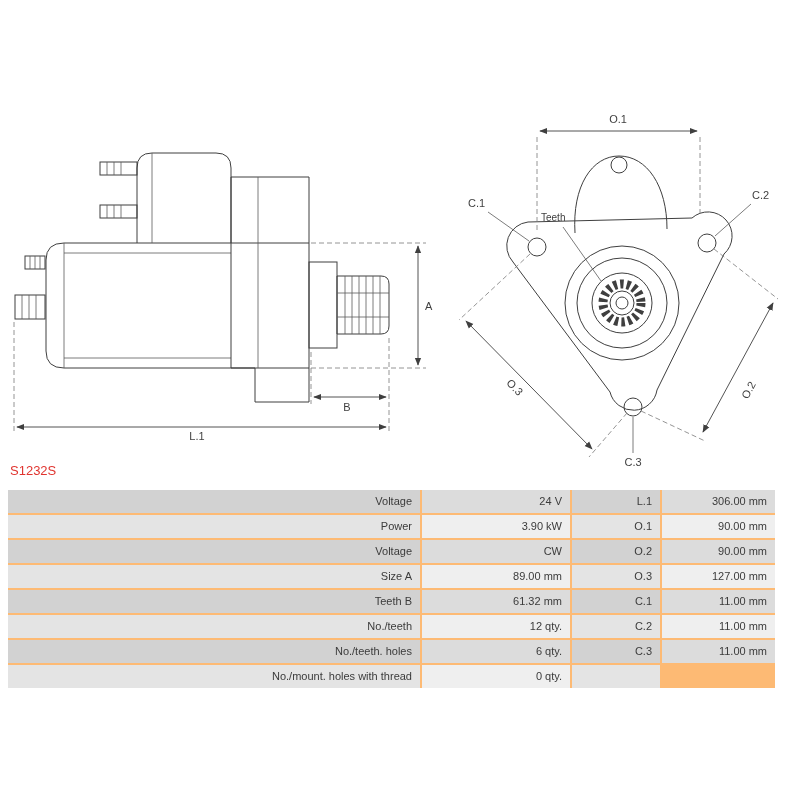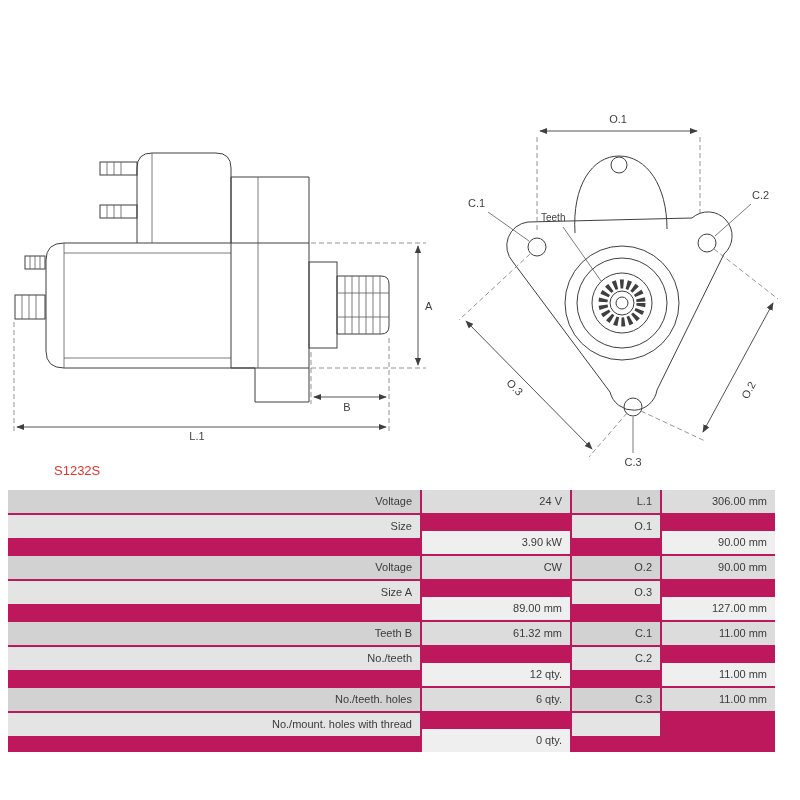--- a/index.html
+++ b/index.html
@@ -9,32 +9,32 @@
 
   .drawings { position:absolute; top:0; left:0; }
   .draw   { stroke:#3f3f3f; stroke-width:1; fill:none; }
   .thin   { stroke:#5a5a5a; stroke-width:0.8; fill:none; }
   .dash   { stroke:#7a7a7a; stroke-width:0.8; fill:none; stroke-dasharray:5 3; }
   .dimln  { stroke:#3f3f3f; stroke-width:0.9; fill:none; }
   .teeth-ring { stroke:#3f3f3f; stroke-width:9; fill:none; stroke-dasharray:3.5 3.2; }
   svg text { font-family:"Liberation Sans","DejaVu Sans",sans-serif; font-size:11px; fill:#3f3f3f; }
   svg text.small { font-size:10px; }
 
-  .part-number { position:absolute; top:463px; left:10px; font-size:13px; color:#e0342f;margin-left:44px; }
+  .part-number { position:absolute; top:463px; left:10px; font-size:13px; color:#e0342f; }
 
   .spec-table { position:absolute; top:490px; left:8px; width:767px;
                 display:grid; grid-template-columns:412px 148px 88px 1fr;
-                gap:2px; background:#be185d; }
+                gap:2px; background:#fdba74; }
   .spec-row { display:contents; }
   .cell { height:23px; line-height:23px; font-size:11px; color:#3b3b3b;
           text-align:right; padding-right:8px; white-space:nowrap; overflow:hidden; }
   .row-odd  .c-label, .row-odd  .c-dim      { background:#d2d2d2; }
   .row-odd  .c-value, .row-odd  .c-dimvalue { background:#dcdcdc;padding-left:44px; }
   .row-even .c-label, .row-even .c-dim      { background:#e4e4e4; }
-  .row-even .c-value, .row-even .c-dimvalue { background:#efefef;margin-top:16px; }
+  .row-even .c-value, .row-even .c-dimvalue { background:#efefef; }
   .cell.blank { background:transparent; }
 </style>
 </head>
 <body>
 
 <div class="page">
 
   <svg class="drawings" width="800" height="480" viewBox="0 0 800 480">
     <defs>
       <marker id="arr" viewBox="0 0 10 10" refX="9" refY="5" markerWidth="9" markerHeight="9" orient="auto-start-reverse">
@@ -180,21 +180,21 @@
         <line class="thin" x1="633" y1="417" x2="633" y2="453"></line>
         <text x="633" y="466" text-anchor="middle">C.3</text>
       </g>
     </g>
   </svg>
 
   <div class="part-number">S1232S</div>
 
   <div class="spec-table">
       <div class="spec-row row-odd"><div class="cell c-label">Voltage</div><div class="cell c-value">24 V</div><div class="cell c-dim">L.1</div><div class="cell c-dimvalue">306.00 mm</div></div>
-      <div class="spec-row row-even"><div class="cell c-label">Size</div><div class="cell c-value">3.90 kW</div><div class="cell c-dim">O.1</div><div class="cell c-dimvalue">90.00 mm</div></div>
+      <div class="spec-row row-even"><div class="cell c-label">Power</div><div class="cell c-value">3.90 kW</div><div class="cell c-dim">O.1</div><div class="cell c-dimvalue">90.00 mm</div></div>
       <div class="spec-row row-odd"><div class="cell c-label">Voltage</div><div class="cell c-value">CW</div><div class="cell c-dim">O.2</div><div class="cell c-dimvalue">90.00 mm</div></div>
       <div class="spec-row row-even"><div class="cell c-label">Size A</div><div class="cell c-value">89.00 mm</div><div class="cell c-dim">O.3</div><div class="cell c-dimvalue">127.00 mm</div></div>
       <div class="spec-row row-odd"><div class="cell c-label">Teeth B</div><div class="cell c-value">61.32 mm</div><div class="cell c-dim">C.1</div><div class="cell c-dimvalue">11.00 mm</div></div>
       <div class="spec-row row-even"><div class="cell c-label">No./teeth</div><div class="cell c-value">12 qty.</div><div class="cell c-dim">C.2</div><div class="cell c-dimvalue">11.00 mm</div></div>
       <div class="spec-row row-odd"><div class="cell c-label">No./teeth. holes</div><div class="cell c-value">6 qty.</div><div class="cell c-dim">C.3</div><div class="cell c-dimvalue">11.00 mm</div></div>
       <div class="spec-row row-even"><div class="cell c-label">No./mount. holes with thread</div><div class="cell c-value">0 qty.</div><div class="cell c-dim"></div><div class="cell c-dimvalue blank"></div></div>
     </div>
 
 </div>
 

